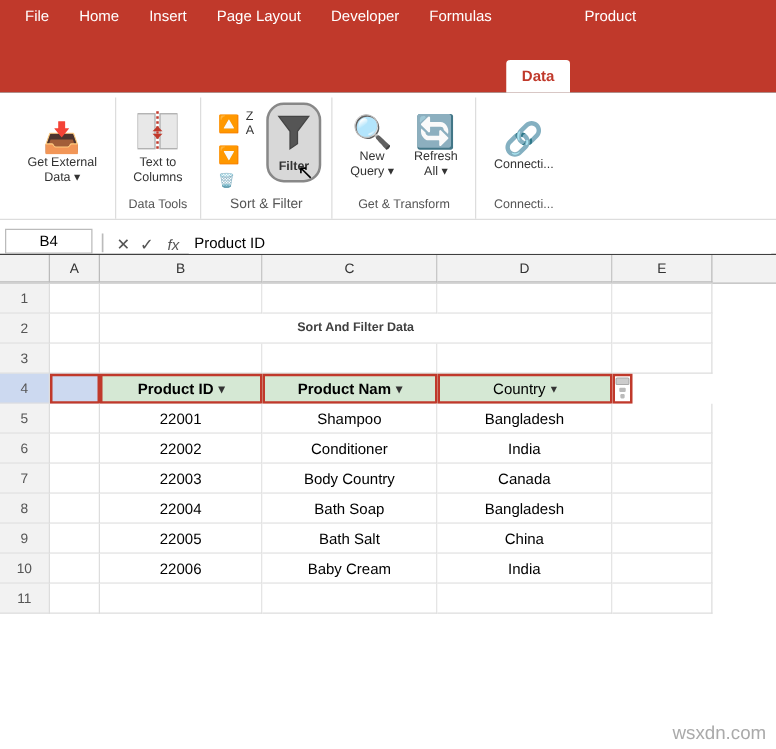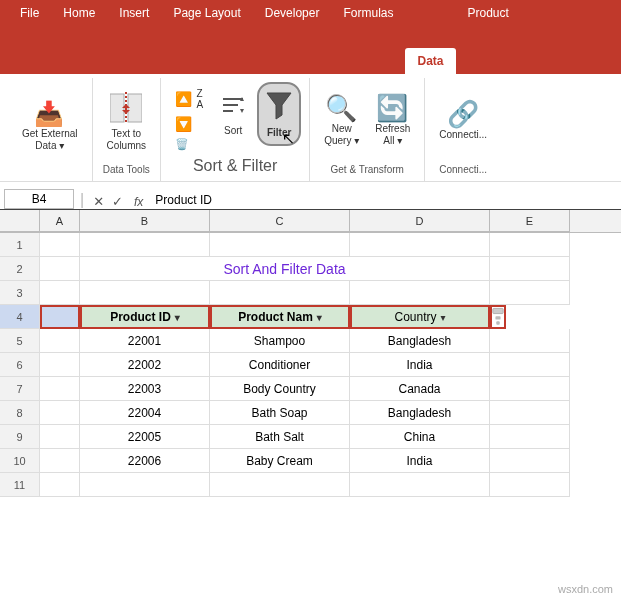--- a/index.html
+++ b/index.html
@@ -79,21 +79,21 @@
     .cell.header-cell { background: #d5e8d4; font-weight: bold; font-size: 12px; border: 2px solid #c0392b; }
     .cell.header-cell .dropdown-arrow { font-size: 10px; margin-left: 4px; color: #333; }
 
     
     .cell.data-cell { background: #fff; }
 
     
     .title-cell { font-weight: bold; color: #2e74b5; font-size: 14px; }
 
     
-    .watermark { position: fixed; bottom: 4px; right: 8px; font-size: 11px; color: #aaa; }
+    .watermark { position: fixed; bottom: 4px; right: 8px; font-size: 15px; color: #aaa; }
 
     
     .col-a { width: 40px; min-width: 40px; }
     .col-b { width: 130px; min-width: 130px; }
     .col-c { width: 140px; min-width: 140px; }
     .col-d { width: 140px; min-width: 140px; }
     .col-e { width: 80px; min-width: 80px; }
   </style>
 </head>
 <body>
@@ -149,46 +149,34 @@
             <span style="font-size:10px;">Z<br>A</span>
           </div>
           <div class="rb-small">
             <span class="s-icon">🔽</span>
           </div>
           <div class="rb-small">
             <span style="font-size:11px;">🗑️</span>
           </div>
         </div>
 
-        <div class="rb-btn">
-          <span class="btn-icon">
-            <svg width="28" height="28" viewBox="0 0 28 28">
-              <line x1="4" y1="8" x2="24" y2="8" stroke="#555" stroke-width="2"></line>
-              <line x1="4" y1="14" x2="19" y2="14" stroke="#555" stroke-width="2"></line>
-              <line x1="4" y1="20" x2="14" y2="20" stroke="#555" stroke-width="2"></line>
-              <polygon points="21,10 25,10 23,6" fill="#555"></polygon>
-              <polygon points="21,18 25,18 23,22" fill="#555"></polygon>
-            </svg>
-          </span>
-          <span class="btn-label">Sort</span>
-        </div>
 
         <div class="rb-btn highlighted" style="border:2px solid #888;background:#d8d8d8;position:relative;">
           <span class="btn-icon">
             <svg width="28" height="32" viewBox="0 0 28 32">
               <polygon points="2,4 26,4 17,16 17,26 11,30 11,16" fill="#555" stroke="#444" stroke-width="1"></polygon>
             </svg>
           </span>
           <span class="btn-label" style="font-weight:bold;">Filter</span>
 
           <span style="position:absolute;bottom:-4px;right:4px;font-size:16px;pointer-events:none;">↖</span>
         </div>
 
       </div>
-      <div class="ribbon-group-label" style="font-size:16px;color:#555;">Sort &amp; Filter</div>
+      <div class="ribbon-group-label" style="font-size:11px;color:#555;">Sort &amp; Filter</div>
     </div>
 
     <div class="ribbon-group">
       <div class="ribbon-buttons">
         <div class="rb-btn">
           <span class="btn-icon" style="font-size:26px;">🔍</span>
           <span class="btn-label">New<br>Query ▾</span>
         </div>
         <div class="rb-btn">
           <span class="btn-icon" style="font-size:26px;">🔄</span>
@@ -238,21 +226,21 @@
     <div class="cell col-a"></div>
     <div class="cell col-b"></div>
     <div class="cell col-c"></div>
     <div class="cell col-d"></div>
     <div class="cell col-e"></div>
   </div>
 
   <div class="sheet-row">
     <div class="row-num">2</div>
     <div class="cell col-a"></div>
-    <div class="cell col-b title-cell" style="width:410px;min-width:410px;font-weight:normal;color:#6d28d9;font-size:14px;justify-content:center;">Sort And Filter Data</div>
+    <div class="cell col-b title-cell" style="width:410px;min-width:410px;font-weight:bold;color:#404040;font-size:10px;justify-content:center;">Sort And Filter Data</div>
     <div class="cell col-e"></div>
   </div>
 
   <div class="sheet-row">
     <div class="row-num">3</div>
     <div class="cell col-a"></div>
     <div class="cell col-b"></div>
     <div class="cell col-c"></div>
     <div class="cell col-d"></div>
     <div class="cell col-e"></div>

